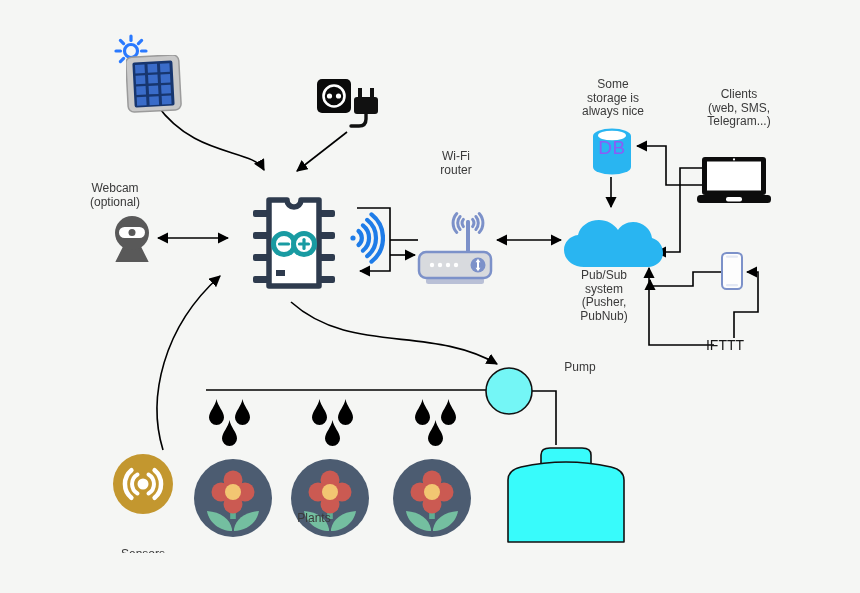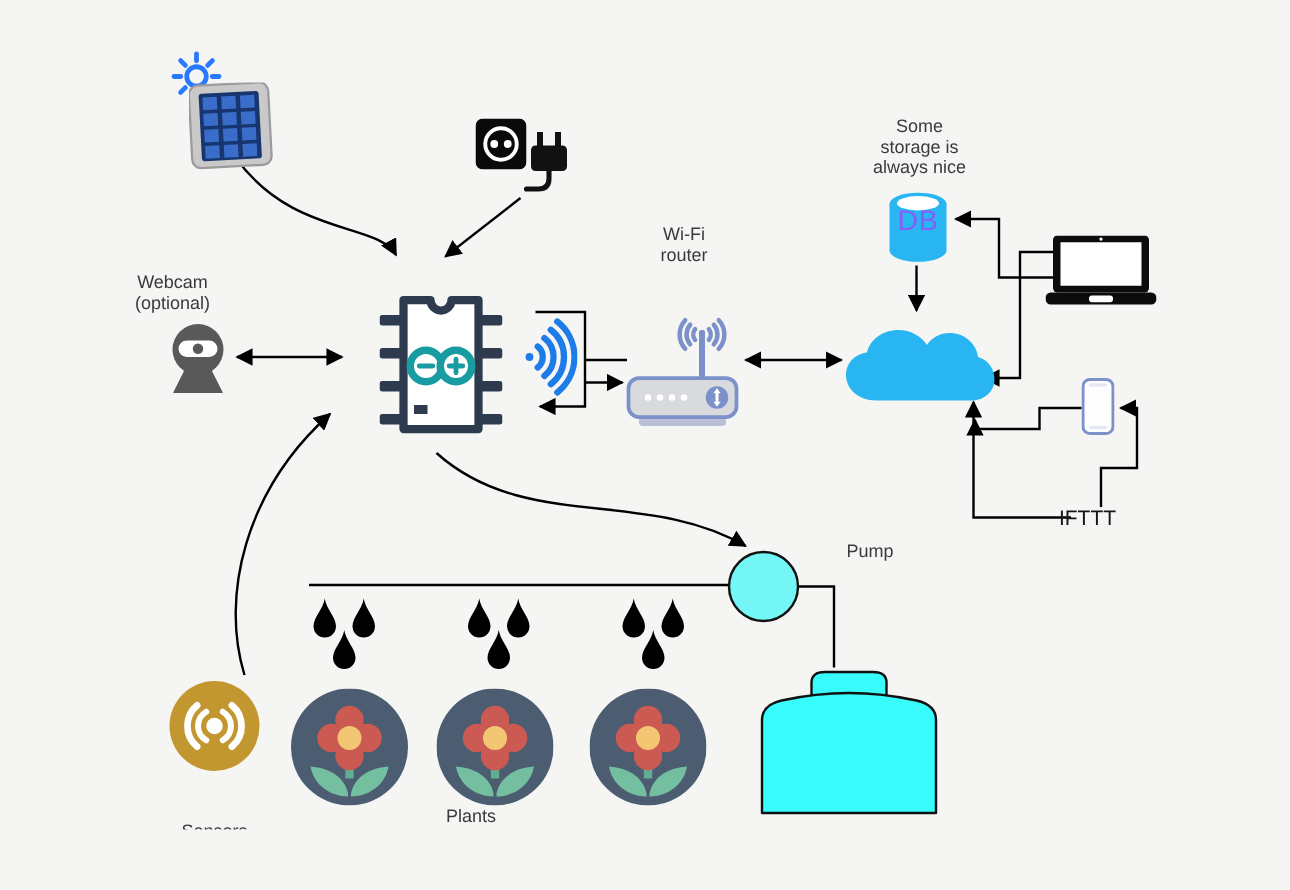--- a/index.html
+++ b/index.html
@@ -267,18 +267,25 @@
     <circle cx="39" cy="33" r="8" fill="var(--flower-center)"></circle>
   </svg>
 
   <div class="lbl" style="left:82px;top:182px;width:66px">Webcam
 (optional)</div>
   <div class="lbl" style="left:426px;top:150px;width:60px">Wi-Fi
 router</div>
   <div class="lbl" style="left:573px;top:78px;width:80px">Some
 storage is
 always nice</div>
+  <div class="lbl" style="left:698px;top:88px;width:82px">Clients
+(web, SMS,
+Telegram...)</div>
+  <div class="lbl" style="left:566px;top:269px;width:76px">Pub/Sub
+system
+(Pusher,
+PubNub)</div>
   <div class="lbl lbl-big" style="left:699px;top:337px;width:52px">IFTTT</div>
   <div class="lbl" style="left:558px;top:361px;width:44px">Pump</div>
-  <div class="lbl" style="left:289px;top:538px;width:50px">Plants</div>
+  <div class="lbl" style="left:289px;top:512px;width:50px">Plants</div>
   <div class="lbl clip" style="left:112px;top:548px;width:62px;height:5px">Sensors</div>
 
 </div>
 
 </body></html>

